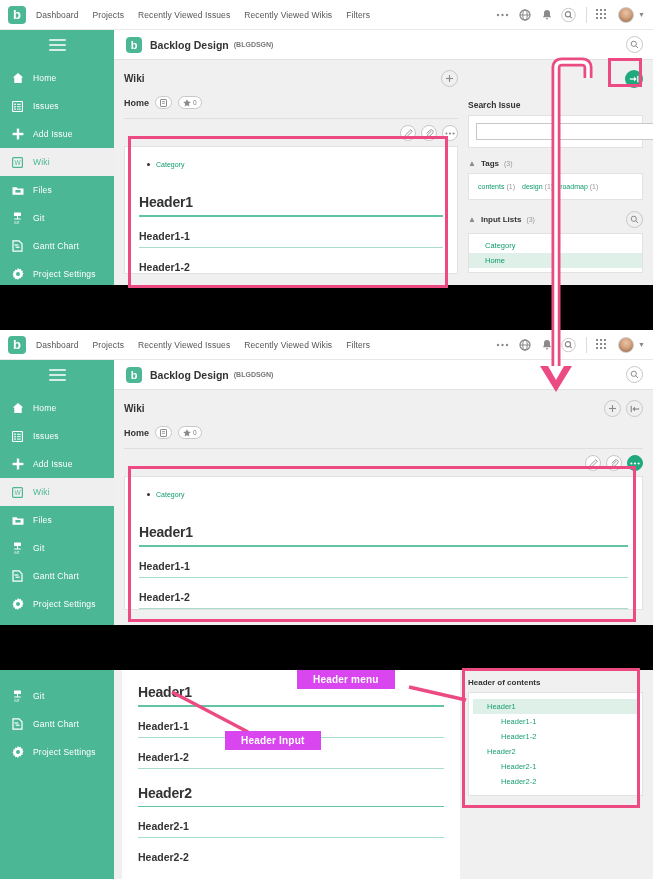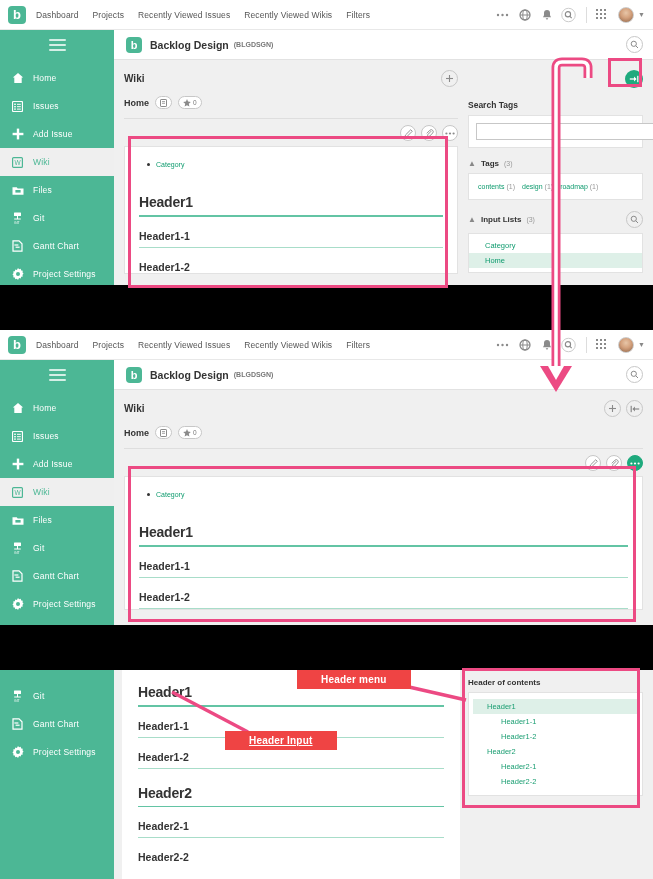--- a/index.html
+++ b/index.html
@@ -121,22 +121,22 @@
   .toc-card { background:#fff; border:1px solid #e2e2e2; margin-top:5px; padding:6px 4px; }
   .toc-item { font-size:7.5px; color:#1a9e72; padding:3px 0 3px 14px; }
   .toc-item.lvl2 { padding-left: 28px; }
   .toc-item.sel { background:#def0e8; }
 
   
   .anno-box {
     position:absolute; border:3px solid #ec4a83; pointer-events:none; box-sizing:border-box;
   }
   .anno-label {
-    position:absolute; background:#ef4444; color:#fff; font-size:10px; font-weight:bold;
-    padding:4px 24px; white-space:nowrap; letter-spacing:.2px;
+    position:absolute; background:#d946ef; color:#fff; font-size:10px; font-weight:bold;
+    padding:4px 16px; white-space:nowrap; letter-spacing:.2px;
   }
   .anno-svg { position:absolute; left:0; top:0; width:653px; height:879px; pointer-events:none; }
   .band { position:absolute; left:0; width:653px; background:#000; }
 </style>
 </head>
 <body>
 
 <div class="stage">
 
   <div class="panel" id="panel1" style="top:0; height:285px;">
@@ -363,21 +363,21 @@
       <div class="rail">
         <div class="rail-top">
           <div style="width:18px;height:18px;border-radius:50%;background:#1eaa7d;display:flex;align-items:center;justify-content:center;color:#fff;">
             <svg width="10" height="10" viewBox="0 0 10 10">
                 <line x1="0.8" y1="5" x2="6.6" y2="5" stroke="currentColor" stroke-width="1.3"></line>
                 <path d="M5 2.6L7.6 5 5 7.4z" fill="currentColor"></path>
                 <rect x="8.2" y="1.8" width="1.2" height="6.4" fill="currentColor"></rect>
               </svg>
           </div>
         </div>
-        <div class="rail-label">Search Tags</div>
+        <div class="rail-label">Search Issue</div>
         <div class="rail-card">
           <div class="search-row">
             <input class="search-input" placeholder="" style="">
 
           </div>
         </div>
         <div class="sect-head">
           <div class="chev">▲</div>
           <div class="sect-title">Tags</div>
           <div class="sect-count">(3)</div>
@@ -718,15 +718,15 @@
 
     <line x1="172" y1="692" x2="248" y2="732" stroke="#ec4a83" stroke-width="3.5"></line>
   </svg>
 
   <div class="anno-box" style="left:128px; top:136px; width:320px; height:152px;"></div>
   <div class="anno-box" style="left:608px; top:58px; width:34px; height:29px;"></div>
   <div class="anno-box" style="left:128px; top:466px; width:508px; height:156px;"></div>
   <div class="anno-box" style="left:462px; top:668px; width:178px; height:140px;"></div>
 
   <div class="anno-label" style="left:297px; top:670px;">Header menu</div>
-  <div class="anno-label" style="left:225px; top:731px;text-decoration:underline;">Header Input</div>
+  <div class="anno-label" style="left:225px; top:731px;">Header Input</div>
 
 </div>
 
 </body></html>

